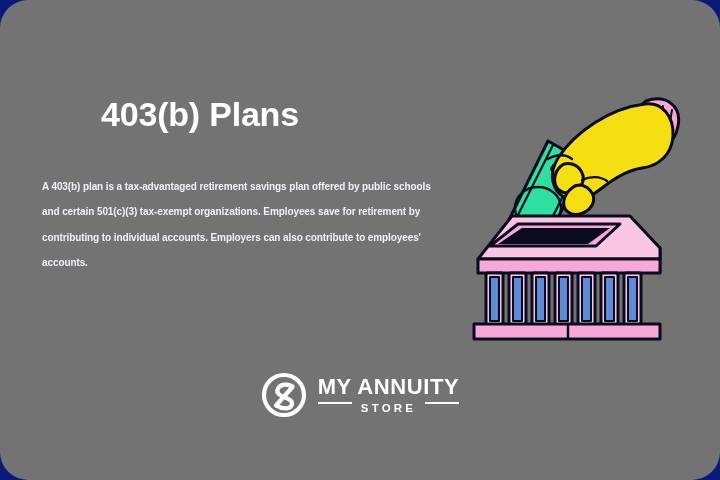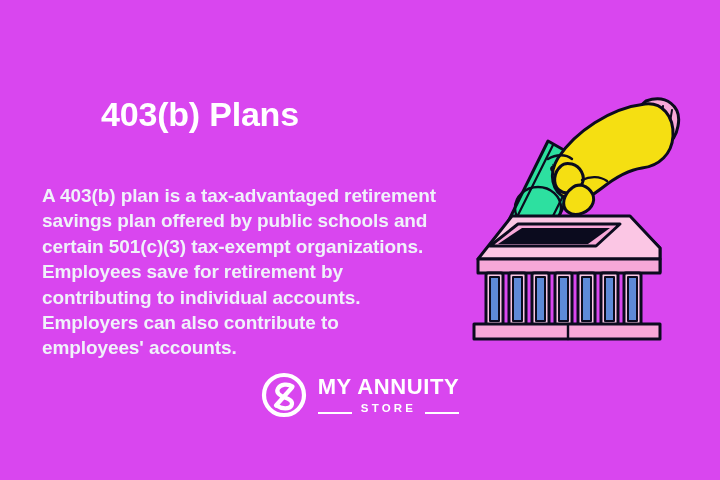--- a/index.html
+++ b/index.html
@@ -5,23 +5,24 @@
 <style>
   html, body {
     margin: 0;
     padding: 0;
     background: #0a1a7a;
   }
   #canvas {
     position: relative;
     width: 720px;
     height: 480px;
-    background: #d946ef;
+    background: #737373;
     overflow: hidden;
     font-family: "Liberation Sans", sans-serif;
+    border-radius: 28px;
     -webkit-font-smoothing: antialiased;
   }
 
   
   #headline {
     position: absolute;
     left: 101px;
     top: 74px;
     font-size: 34px;
     font-weight: bold;
@@ -30,21 +31,21 @@
     white-space: nowrap;
     line-height: 1;
   }
 
   
   #body-copy {
     position: absolute;
     left: 42px;
     top: 164px;
     width: 400px;
-    font-size: 19px;
+    font-size: 10px;
     font-weight: bold;
     color: #f0f2fa;
     line-height: 25.4px;
     letter-spacing: -0.1px;
   }
 
   
   #illustration {
     position: absolute;
     left: 460px;
@@ -75,21 +76,21 @@
   #logo-wordmark {
     font-size: 22px;
     font-weight: bold;
     color: #ffffff;
     letter-spacing: 0.6px;
     line-height: 1.02;
     white-space: nowrap;
   }
   #logo-sub-row {
     display: flex;
-    align-items: flex-end;
+    align-items: flex-start;
     margin-top: 3px;
     width: 100%;
   }
   .rule {
     flex: 1 1 auto;
     height: 2px;
     background: #ffffff;
   }
   #logo-subtext {
     font-size: 11.5px;

